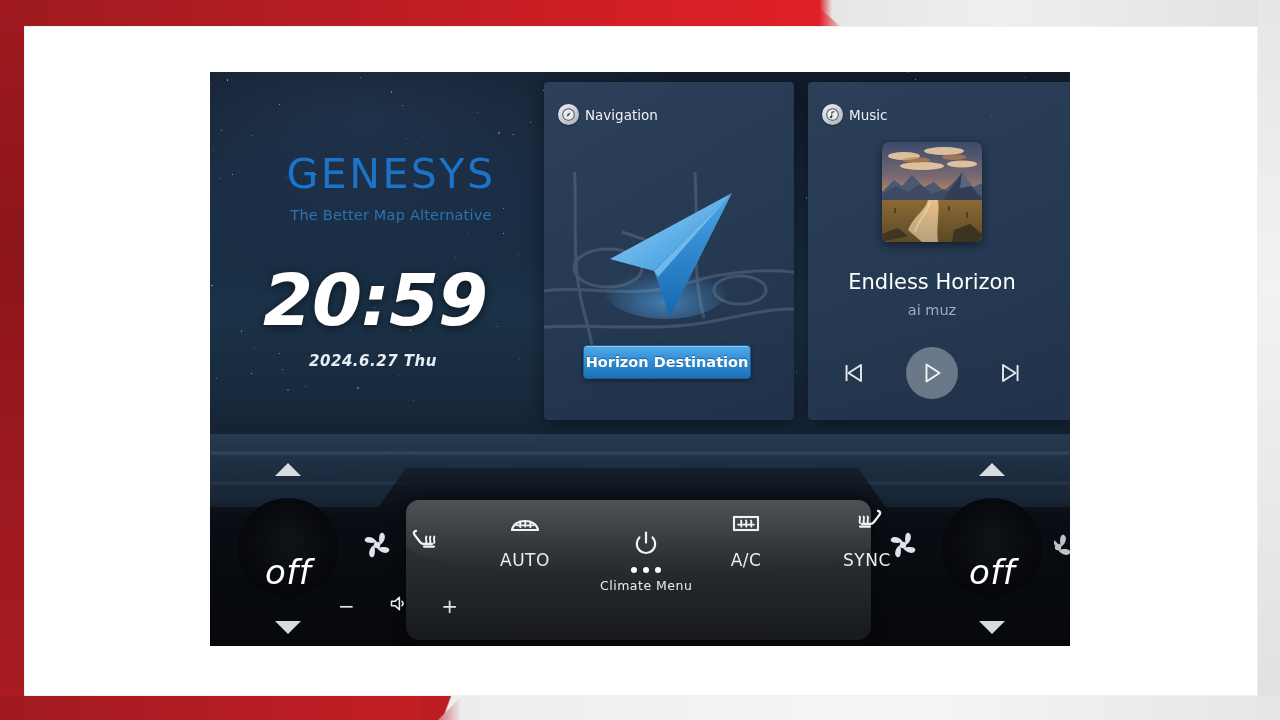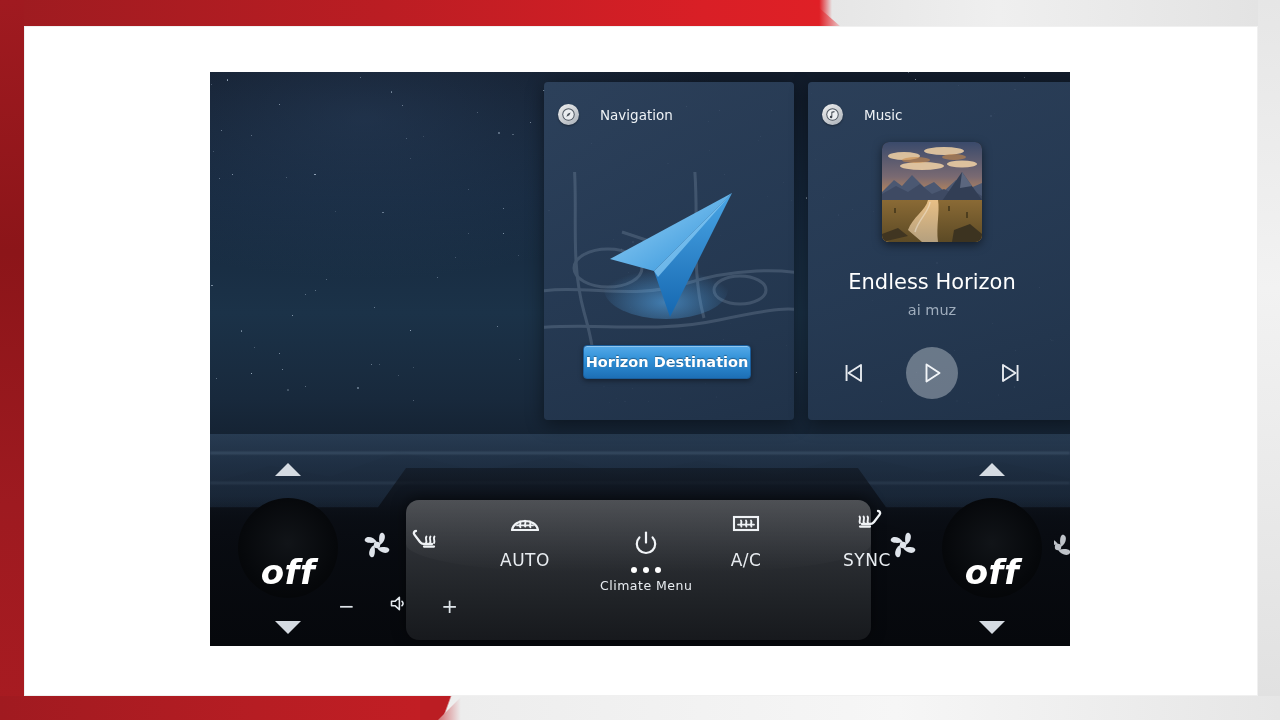--- a/index.html
+++ b/index.html
@@ -116,21 +116,21 @@
   
   .card {
     position:absolute; border-radius:4px;
     background:linear-gradient(160deg, rgba(47,68,95,0.88) 0%, rgba(40,60,86,0.9) 45%, rgba(33,51,74,0.92) 100%);
     box-shadow:0 4px 18px rgba(0,0,0,0.45);
     overflow:hidden;
   }
   #nav-card  { left:334px; top:10px; width:250px; height:338px; }
   #music-card{ left:598px; top:10px; width:276px; height:338px; }
 
-  .card-head { position:absolute; left:14px; top:22px; display:flex; align-items:center; gap:21px; }
+  .card-head { position:absolute; left:14px; top:22px; display:flex; align-items:center; gap:6px; }
   .card-head-icon {
     width:21px; height:21px; border-radius:50%;
     background:linear-gradient(145deg,#f0f0f0,#a9b0b8);
     display:flex; align-items:center; justify-content:center;
     box-shadow:0 1px 2px rgba(0,0,0,0.4);
   }
   .card-head-label { font-size:13.5px; color:#eef2f6; font-family:"DejaVu Sans", sans-serif; }
 
   
   .nav-map { position:absolute; left:0; top:90px; width:250px; height:190px; opacity:0.16; }
@@ -212,21 +212,21 @@
         rgba(60,150,255,0.9) 330deg,
         rgba(60,150,255,0.0) 360deg);
     filter:blur(7px); z-index:-1;
   }
   .dial::after {
     content:""; position:absolute; inset:-1px; border-radius:50%;
     background:linear-gradient(180deg, rgba(255,95,105,0.95) 0%, rgba(120,60,90,0.3) 48%, rgba(60,140,255,0.95) 100%);
     z-index:-2;
   }
   .dial-label {
-    font-size:34px; font-weight:700; font-style:italic; color:#fff;
+    font-size:34px; font-weight:400; font-style:italic; color:#fff;
     font-family:"DejaVu Sans", sans-serif; letter-spacing:0.5px;margin-top:47px;
   }
   #dial-left  { left:28px;  bottom:48px; }
   #dial-right { right:28px; bottom:48px; }
 
   .arrow-up, .arrow-dn {
     position:absolute; width:0; height:0; cursor:pointer;
     border-left:13px solid transparent; border-right:13px solid transparent;
   }
   .arrow-up { border-bottom:13px solid #d5dbe2; }
@@ -400,20 +400,28 @@
       <i class="star" style="left:226.5px;top:204.6px;width:0.9px;height:0.9px;opacity:0.64"></i>
       <i class="star" style="left:814.1px;top:4.5px;width:0.6px;height:0.6px;opacity:0.33"></i>
       <i class="star" style="left:104.7px;top:218.0px;width:1.4px;height:1.4px;opacity:0.54"></i>
       <i class="star" style="left:509.5px;top:162.6px;width:0.8px;height:0.8px;opacity:0.29"></i>
     </div>
   <div class="mountains"></div>
   <div class="water"></div>
   <div class="rock-silhouette"></div>
   <div class="bottom-dark"></div>
 
+  <div class="info-col">
+    <div class="logo-wrap">
+      <div class="brand-logo">GENESYS</div>
+      <div class="brand-tag">The Better Map Alternative</div>
+    </div>
+    <div class="clock">20:59</div>
+    <div class="date">2024.6.27  Thu</div>
+  </div>
 
   <div class="card" id="nav-card">
     <div class="card-head">
       <span class="card-head-icon">
         <svg width="15" height="15" viewBox="0 0 24 24">
           <circle cx="12" cy="12" r="10" fill="#4d5660"></circle>
           <circle cx="12" cy="12" r="8.4" fill="#e9ecef"></circle>
           <path d="M15.4 8.6 L10.8 10.8 L8.6 15.4 L13.2 13.2 Z" fill="#3d454e"></path>
         </svg>
       </span>

